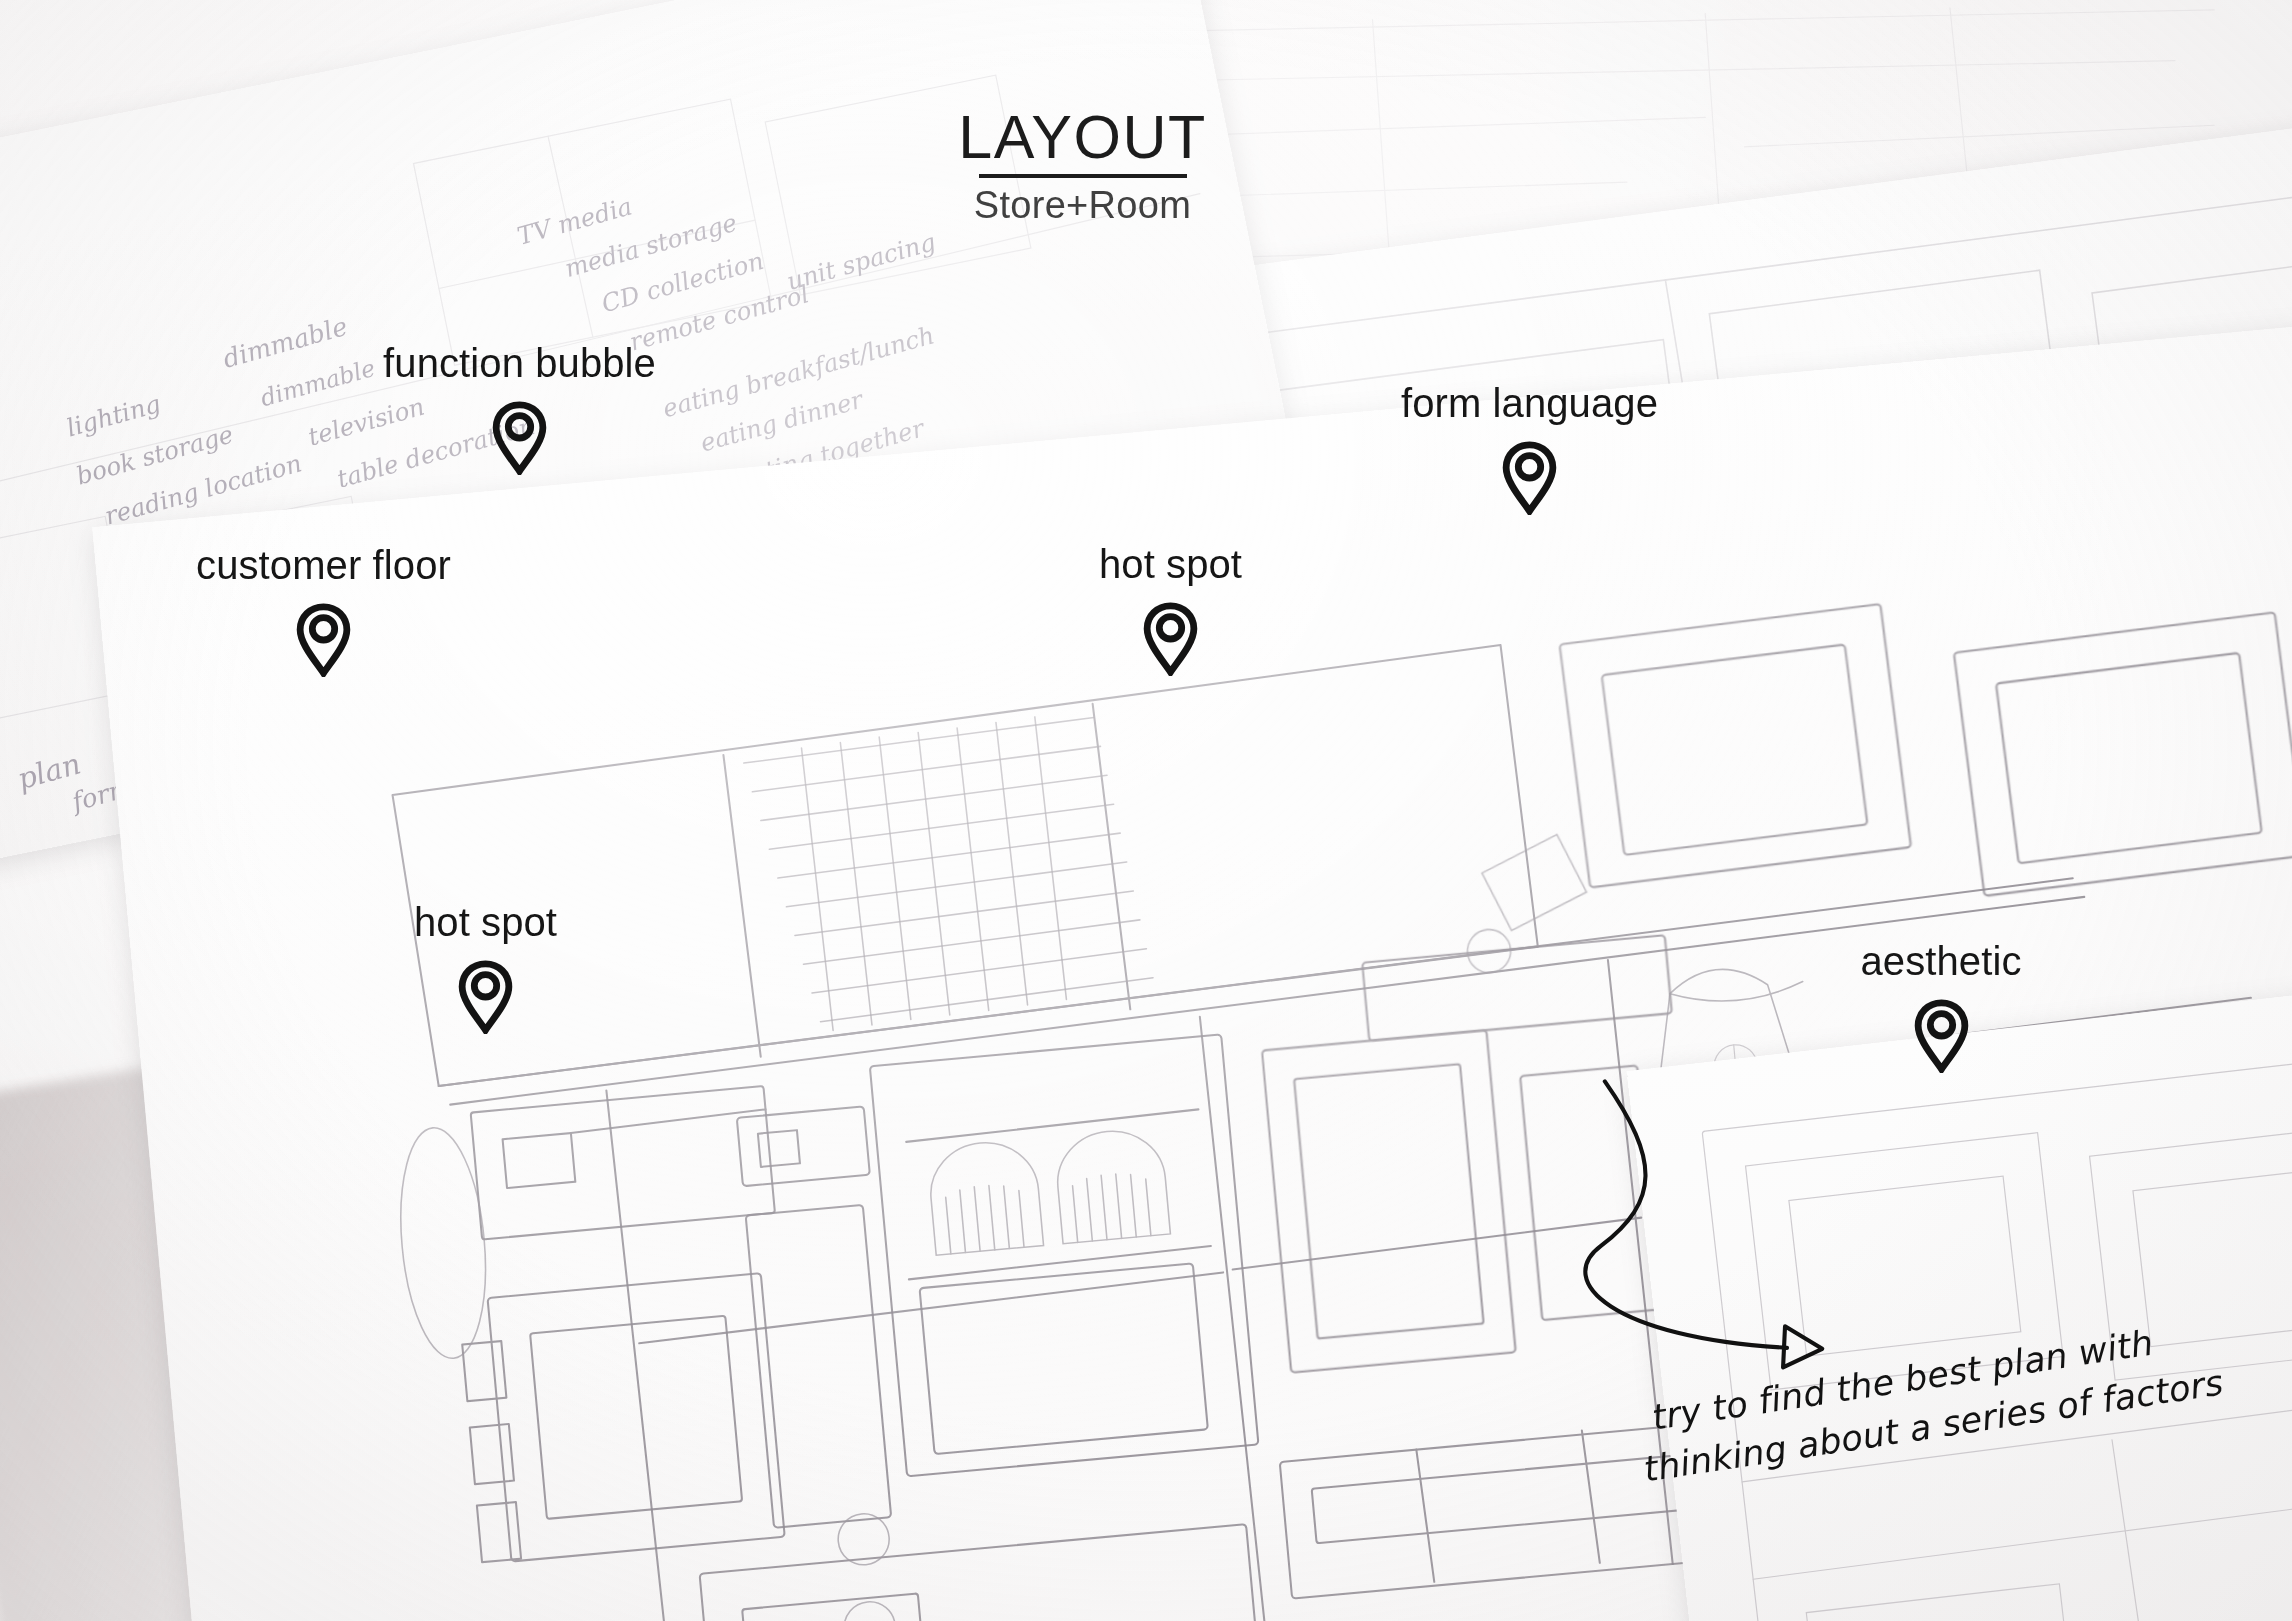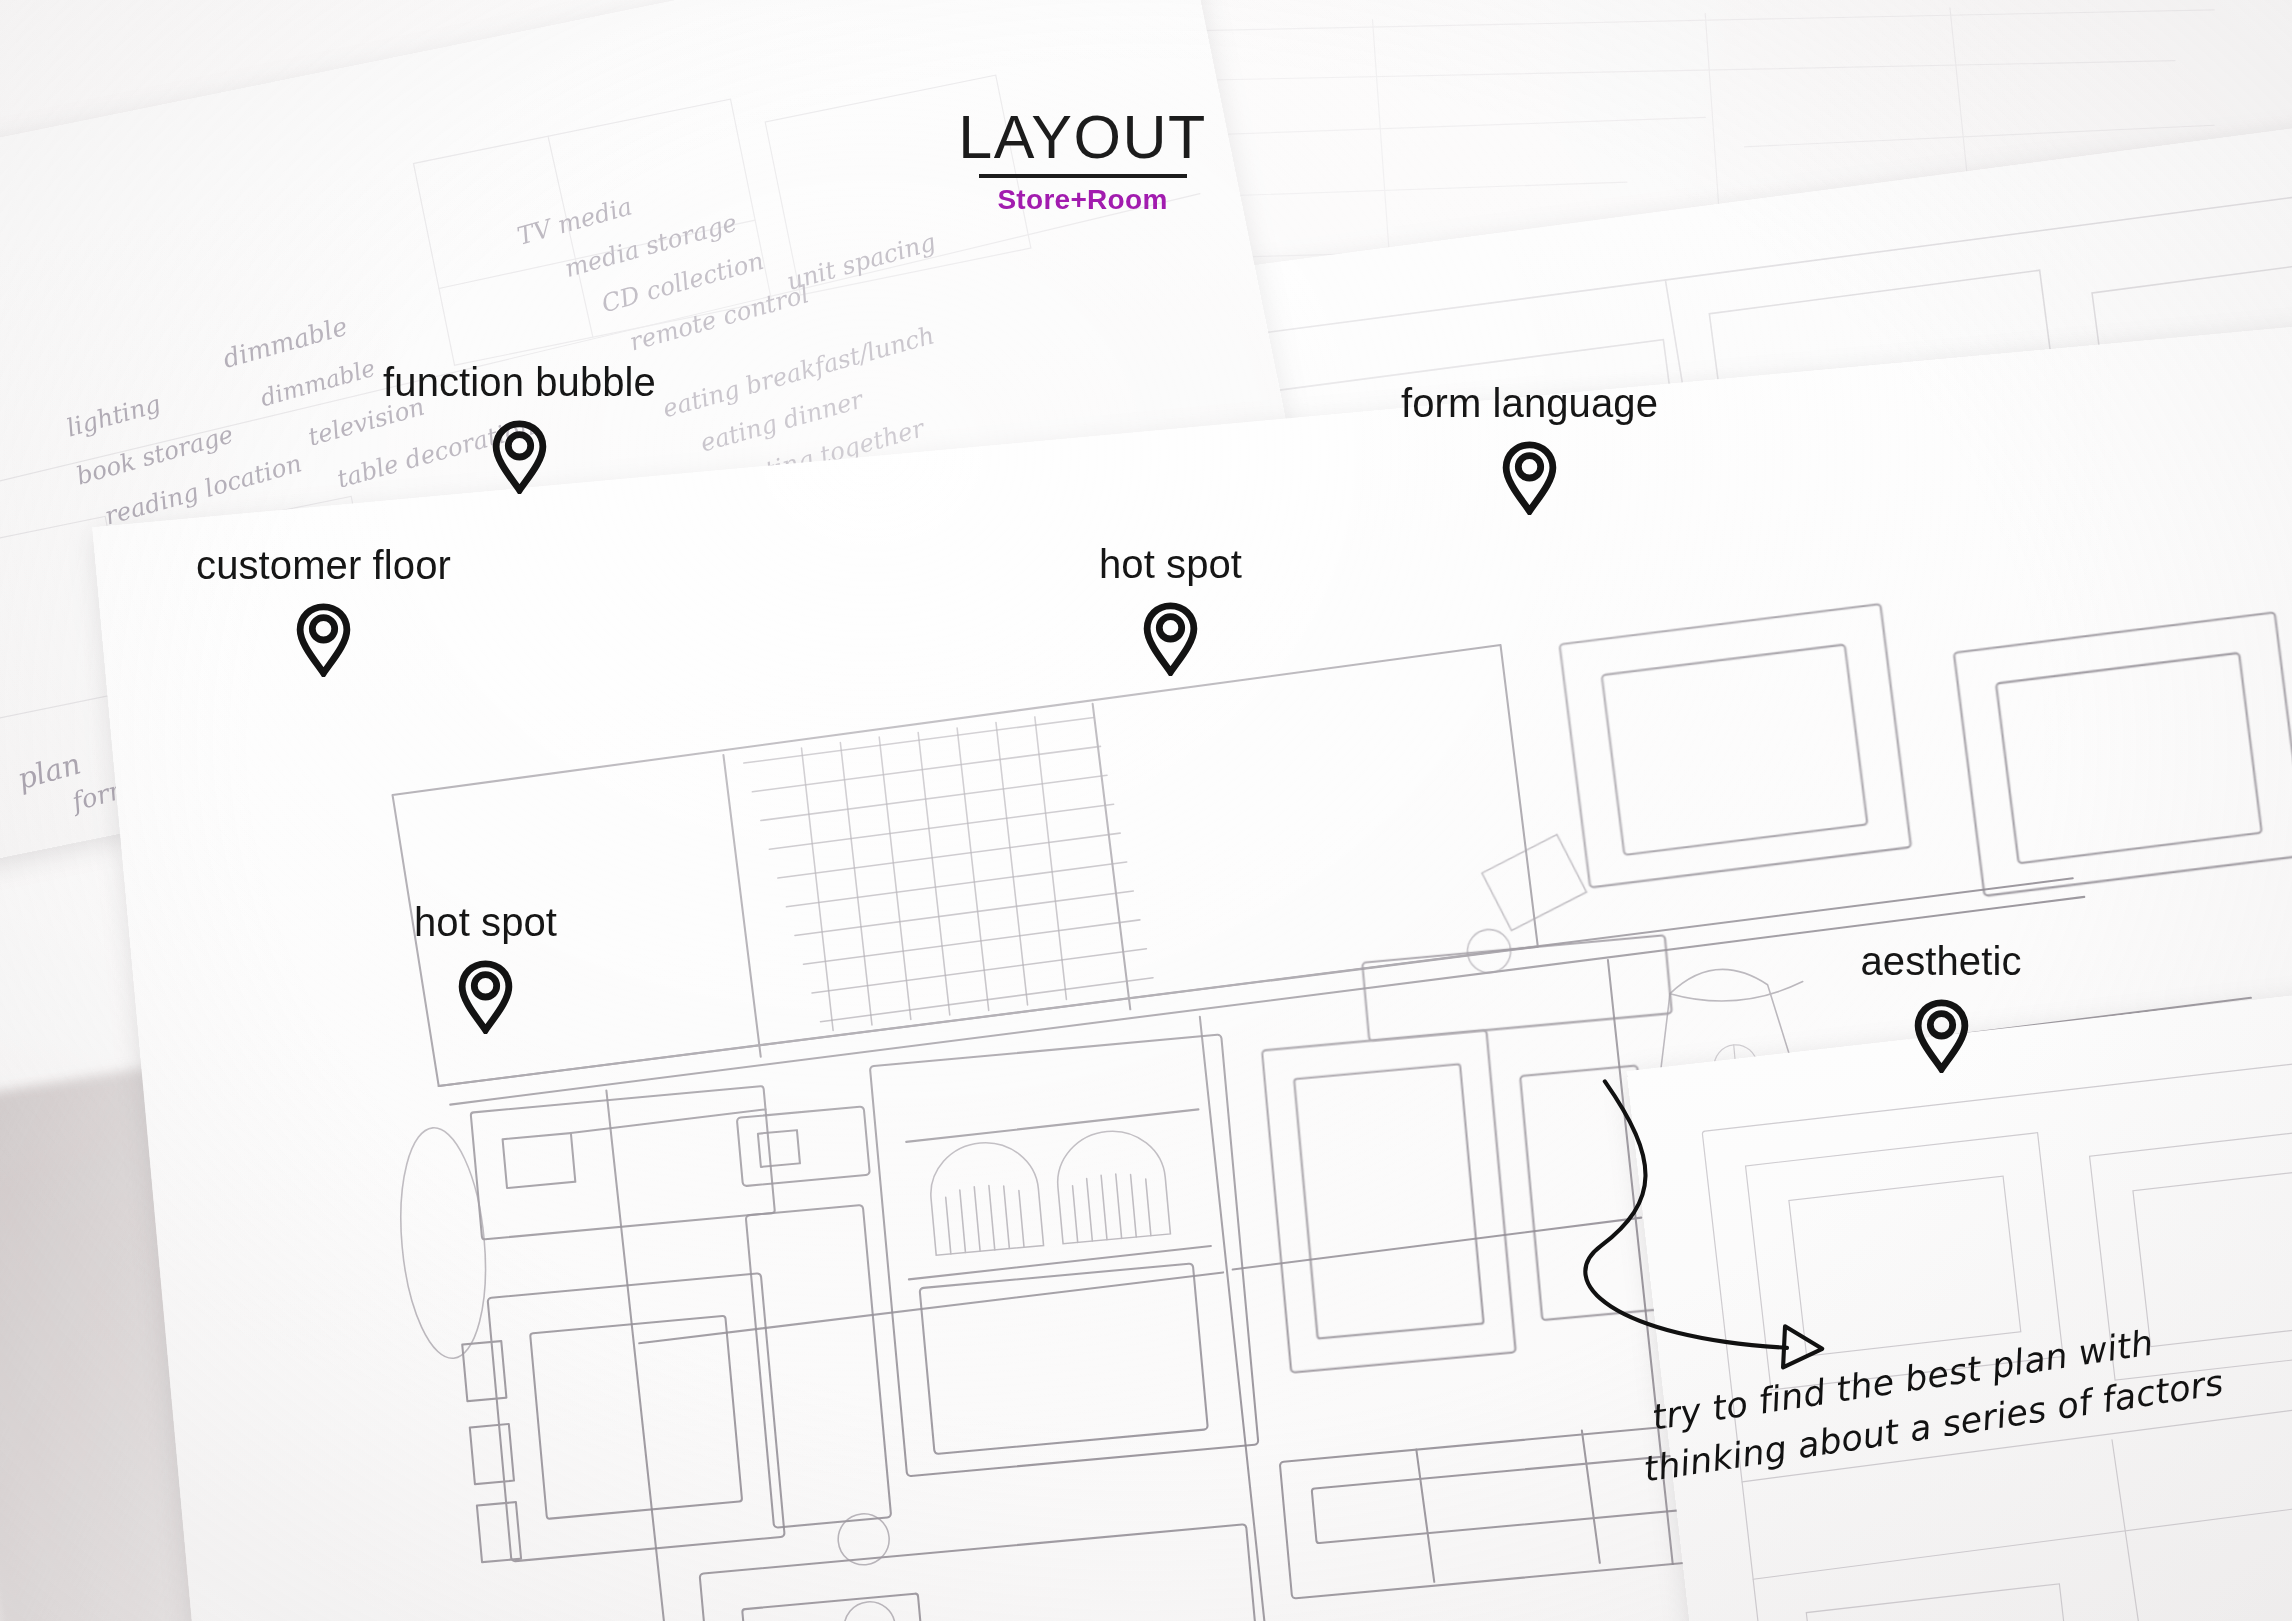--- a/index.html
+++ b/index.html
@@ -81,21 +81,21 @@
   }
   #title-main {
     font-size: 61px; letter-spacing: 1.5px; color: #1c1c1c;
     font-weight: 400; line-height: 1.02;
   }
   #title-rule {
     width: 208px; height: 3.9px; background: #1c1c1c;
     margin: 5.9px auto 5.9px auto;
   }
   #title-sub {
-    font-size: 28px; color: #a21caf; font-weight: 700; letter-spacing: 0.3px;
+    font-size: 38px; color: #404040; font-weight: 400; letter-spacing: 0.3px;
   }
 
   
   .marker {
     position: absolute; z-index: 50;
     display: flex; flex-direction: column; align-items: center;
   }
   .marker-label {
     font-size: 40px; color: #161616; white-space: nowrap;
     line-height: 1; letter-spacing: 0.1px; font-weight: 400;
@@ -363,21 +363,21 @@
 
   <div id="gloss"></div>
   <div class="vignette"></div>
 
   <div id="title-block">
     <div id="title-main">LAYOUT</div>
     <div id="title-rule"></div>
     <div id="title-sub">Store+Room</div>
   </div>
 
-  <div class="marker" id="m-function-bubble" style="left:338px; top:362px; width:363px;">
+  <div class="marker" id="m-function-bubble" style="left:338px; top:343px; width:363px;">
     <span class="marker-label">function bubble</span>
     <span class="pin-icon">
       <svg width="55" height="74" viewBox="0 0 56 76">
           <path class="pin-path" d="M28 4 C14.2 4 4 14.4 4 27.4 C4 42 20 60 28 72 C36 60 52 42 52 27.4 C52 14.4 41.8 4 28 4 Z"></path>
           <circle class="pin-dot" cx="28" cy="26.5" r="11.5"></circle>
         </svg>
     </span>
   </div>
 
   <div class="marker" id="m-form-language" style="left:1363px; top:383px; width:333px;">

